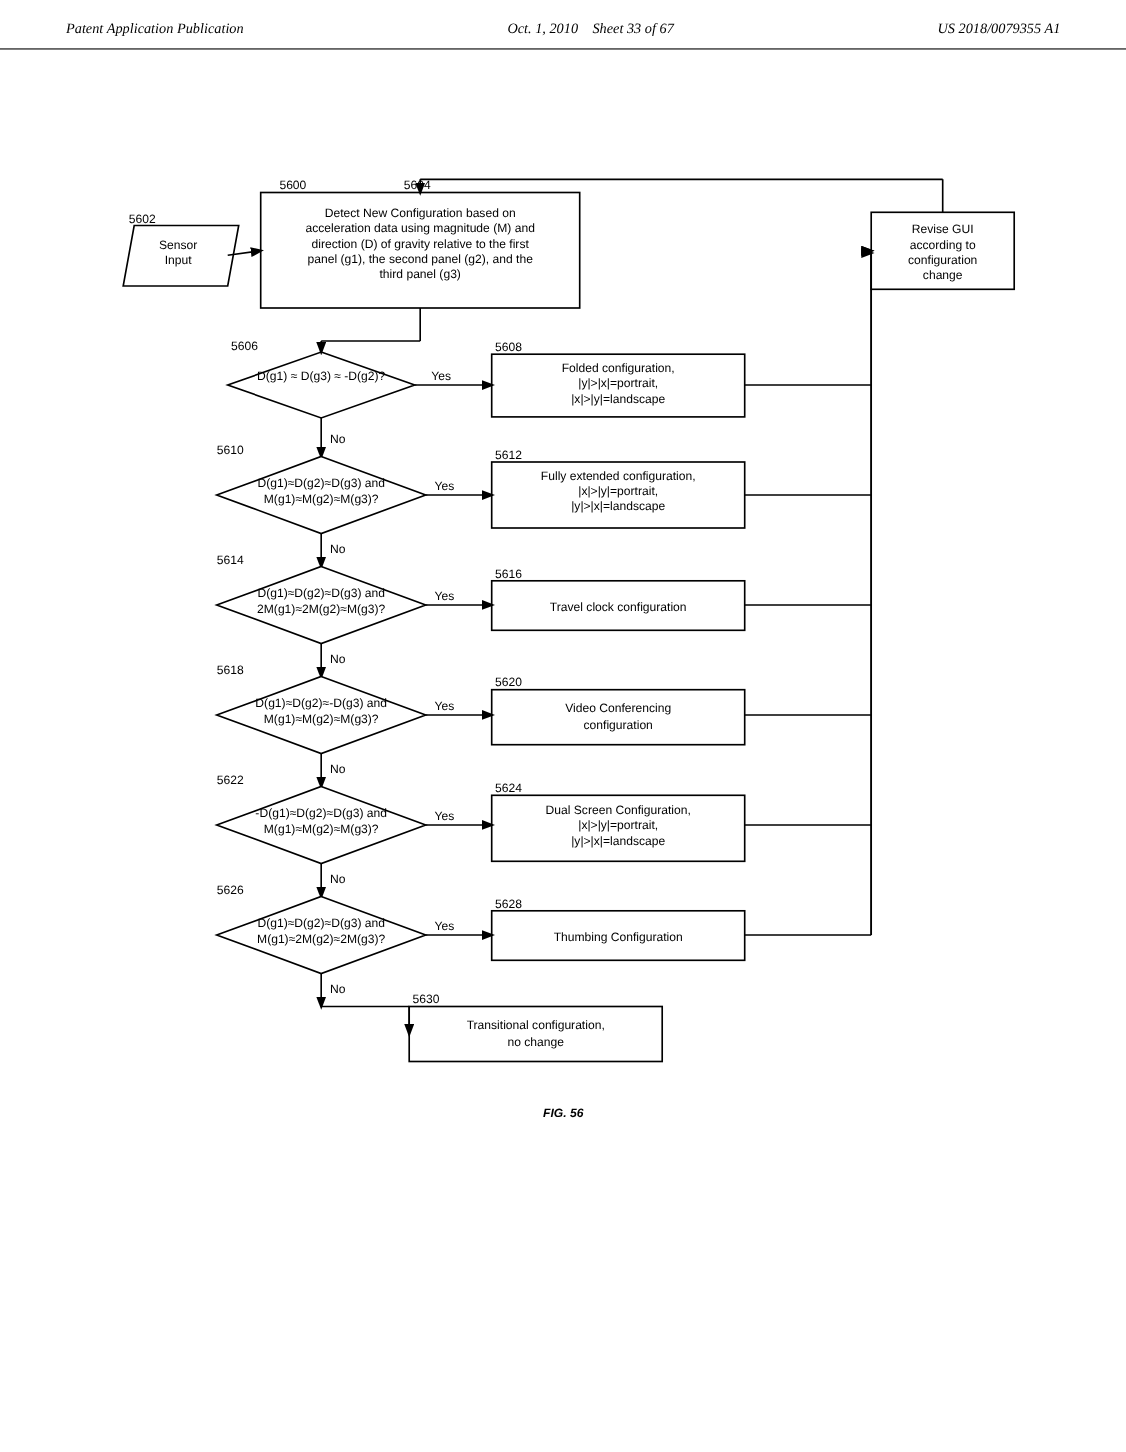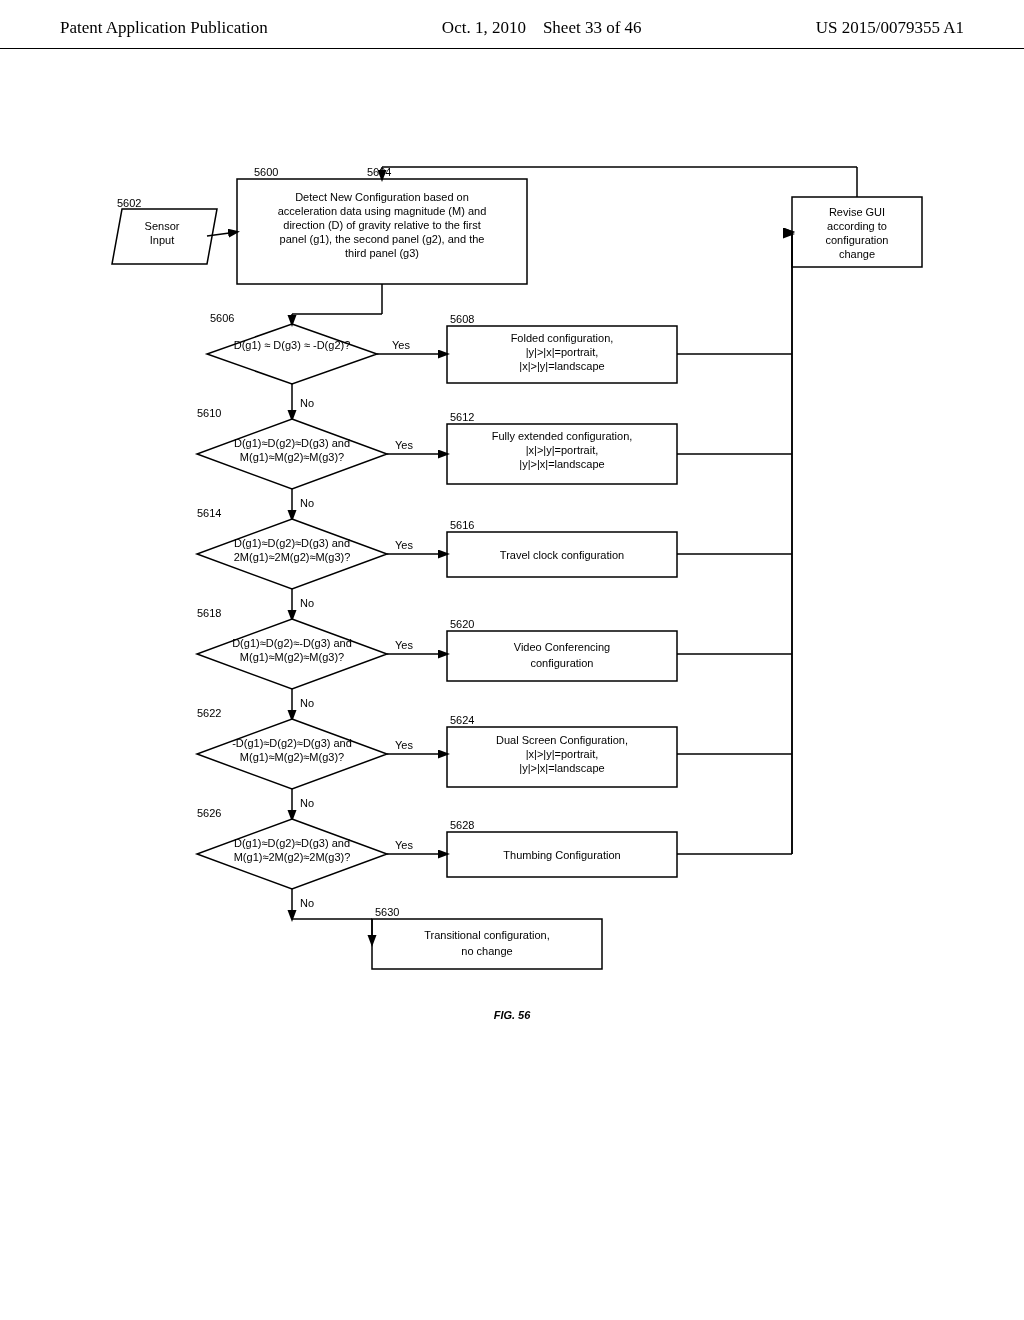--- a/index.html
+++ b/index.html
@@ -11,21 +11,22 @@
       position: relative;
       overflow-x: hidden;
     }
 
     .page-header {
       display: flex;
       justify-content: space-between;
       align-items: center;
       padding: 18px 60px 10px 60px;
       border-bottom: 1px solid #000;
-      font-size: 17px;
+      font-size: 13px;
+      font-style: italic;
     }
 
     .diagram-area {
       padding: 30px 60px 20px 60px;
       position: relative;
     }
 
     
     .flowchart-container {
       width: 100%;
@@ -38,23 +39,23 @@
       font-size: 11px;
     }
   </style>
 </head>
 <body>
 
 <div class="page-header">
   <span>Patent Application Publication</span>
   <span>
     <span>Oct. 1, 2010</span>&nbsp;&nbsp;&nbsp;
-    <span>Sheet 33 of 46</span>
+    <span>Sheet 33 of 67</span>
   </span>
-  <span>US 2015/0079355 A1</span>
+  <span>US 2018/0079355 A1</span>
 </div>
 
 <div class="diagram-area">
   <div class="flowchart-container">
     <svg width="900" height="1160" viewBox="0 0 900 1160">
 
       <defs>
         <marker id="arrow" markerWidth="8" markerHeight="8" refX="6" refY="3" orient="auto">
           <path d="M0,0 L0,6 L8,3 z" fill="#000"></path>
         </marker>

